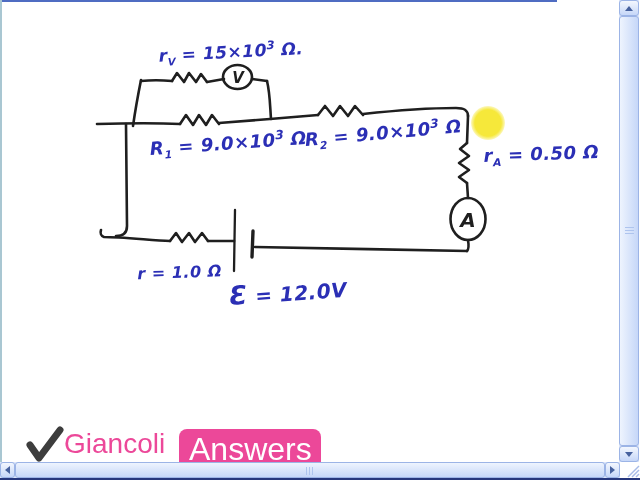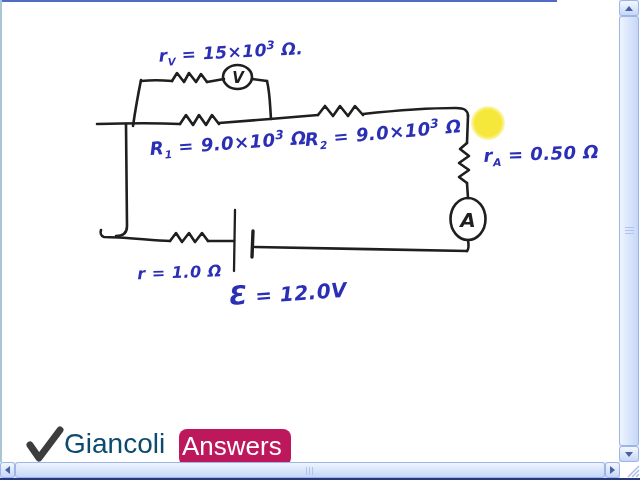--- a/index.html
+++ b/index.html
@@ -38,23 +38,23 @@
   #label-r1{left:149px;top:137px;font-size:18px;transform:rotate(-4deg);}
   #label-r2{left:304px;top:128px;font-size:18px;transform:rotate(-5deg);}
   #label-ra{left:483px;top:144px;font-size:18px;transform:rotate(-2deg);}
   #label-r{left:137px;top:263px;font-size:16px;transform:rotate(-2deg);}
   #label-emf{left:228px;top:281px;font-size:20px;transform:rotate(-4deg);}
   #label-emf .emf-char{font-size:26px;}
 
   
   #logo{left:22px;top:421px;height:44px;}
   #logo-check{position:absolute;left:2px;top:4px;}
-  #logo-brand{position:absolute;left:42px;top:7px;font-size:28px;color:#0c4a6e;letter-spacing:0;}
-  #logo-badge{position:absolute;left:157px;top:8px;font-size:26px;color:#ffffff;background:#be185d;
-    border-radius:8px;padding:2px 9px 4px 3px;}
+  #logo-brand{position:absolute;left:42px;top:7px;font-size:28px;color:#ec4899;letter-spacing:0;}
+  #logo-badge{position:absolute;left:157px;top:8px;font-size:32px;color:#ffffff;background:#ec4899;
+    border-radius:8px;padding:2px 9px 4px 10px;}
 
   
   .sb-btn{position:absolute;background:linear-gradient(#f3f7fe,#c6d7f8);
     border:1px solid #9cb4e6;border-radius:3px;box-sizing:border-box;
     display:flex;align-items:center;justify-content:center;}
   .tri{width:0;height:0;}
   .tri-up{border-left:4px solid transparent;border-right:4px solid transparent;border-bottom:5px solid #46619e;}
   .tri-down{border-left:4px solid transparent;border-right:4px solid transparent;border-top:5px solid #46619e;}
   .tri-left{border-top:4px solid transparent;border-bottom:4px solid transparent;border-right:5px solid #46619e;}
   .tri-right{border-top:4px solid transparent;border-bottom:4px solid transparent;border-left:5px solid #46619e;}

